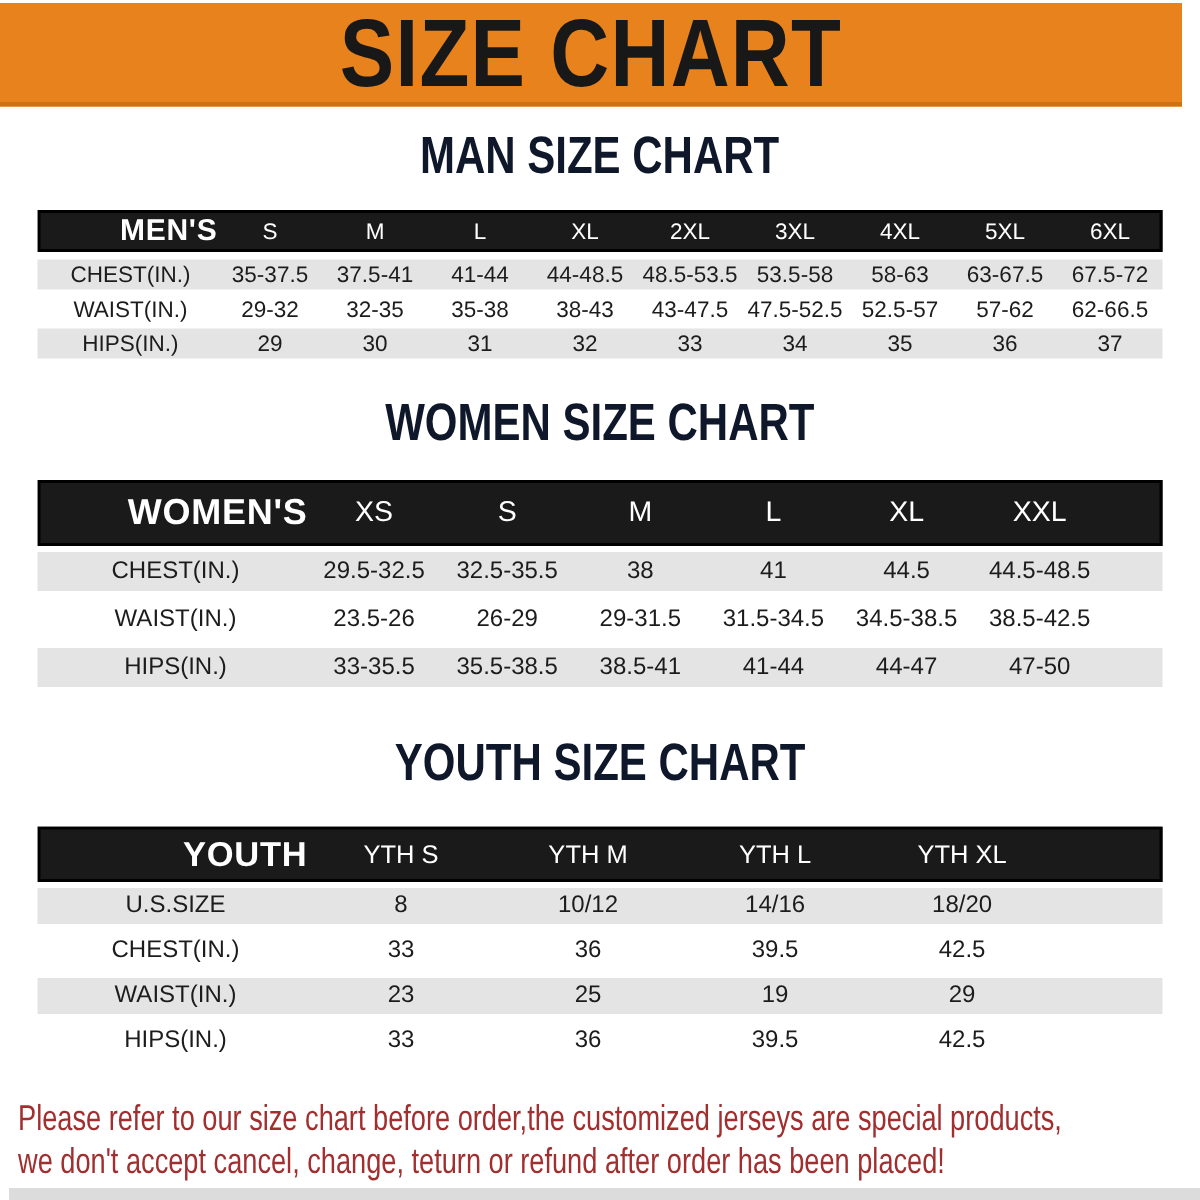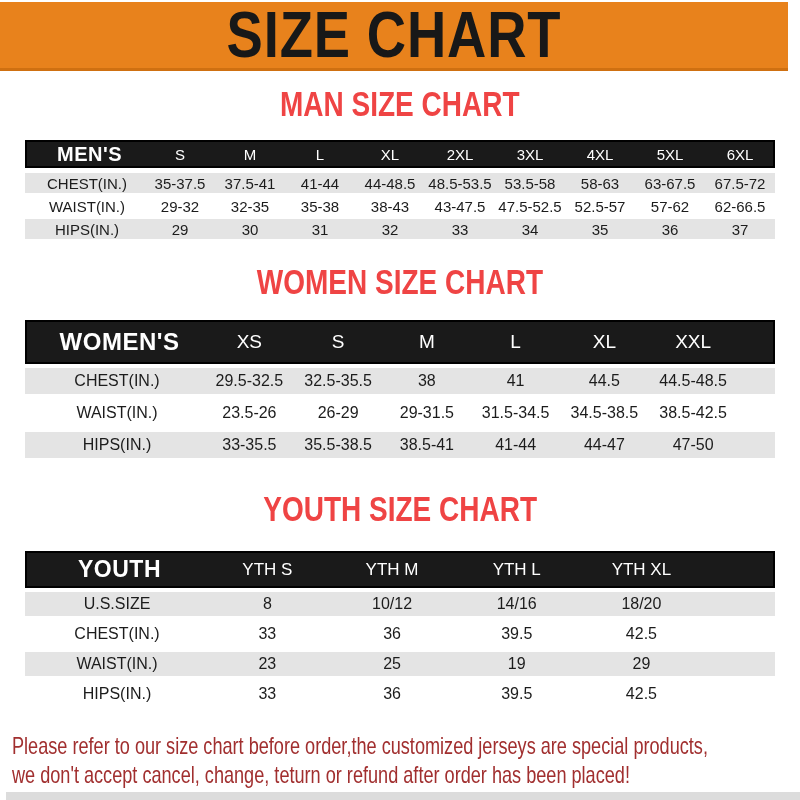--- a/index.html
+++ b/index.html
@@ -24,41 +24,41 @@
   }
 
   
   .section { position:absolute; left:0; right:0; }
   .sec-men   { top:84px;  }
   .sec-women { top:262px; }
   .sec-youth { top:489px; }
 
   .heading {
     margin:0; height:40px; line-height:40px;
-    text-align:center; font-weight:bold; font-size:35px; color:#ef4444;
+    text-align:center; font-weight:bold; font-size:35px; color:#0f172a;
     white-space:nowrap;
   }
   .heading span { display:inline-block; transform:scaleX(0.80); white-space:nowrap; }
 
   .table { margin:0 25px; }
   .sec-men   .table { margin-top:16px; }
   .sec-women .table { margin-top:18px; }
   .sec-youth .table { margin-top:22px; }
 
   
   .bar {
     background:#1a1a1a; color:#ffffff;
     display:flex; align-items:center;
     box-shadow:inset 0 0 0 2px #000000;
   }
   .sec-men   .bar { height:28px; }
   .sec-women .bar { height:44px; }
   .sec-youth .bar { height:37px; }
 
-  .label-cell { box-sizing:border-box; padding-left:9px; text-align:center; }
+  .label-cell { box-sizing:border-box; padding-left:9px; text-align:right; }
   .sec-men   .label-cell { width:16%; }
   .sec-women .label-cell { width:24%; }
   .sec-youth .label-cell { width:24%; }
 
   .group-label { font-weight:bold; letter-spacing:0.5px; }
   .sec-men   .group-label { font-size:20px; }
   .sec-women .group-label { font-size:24px; }
   .sec-youth .group-label { font-size:23px; }
 
   .cell { flex:1 1 0; text-align:center; white-space:nowrap; }

